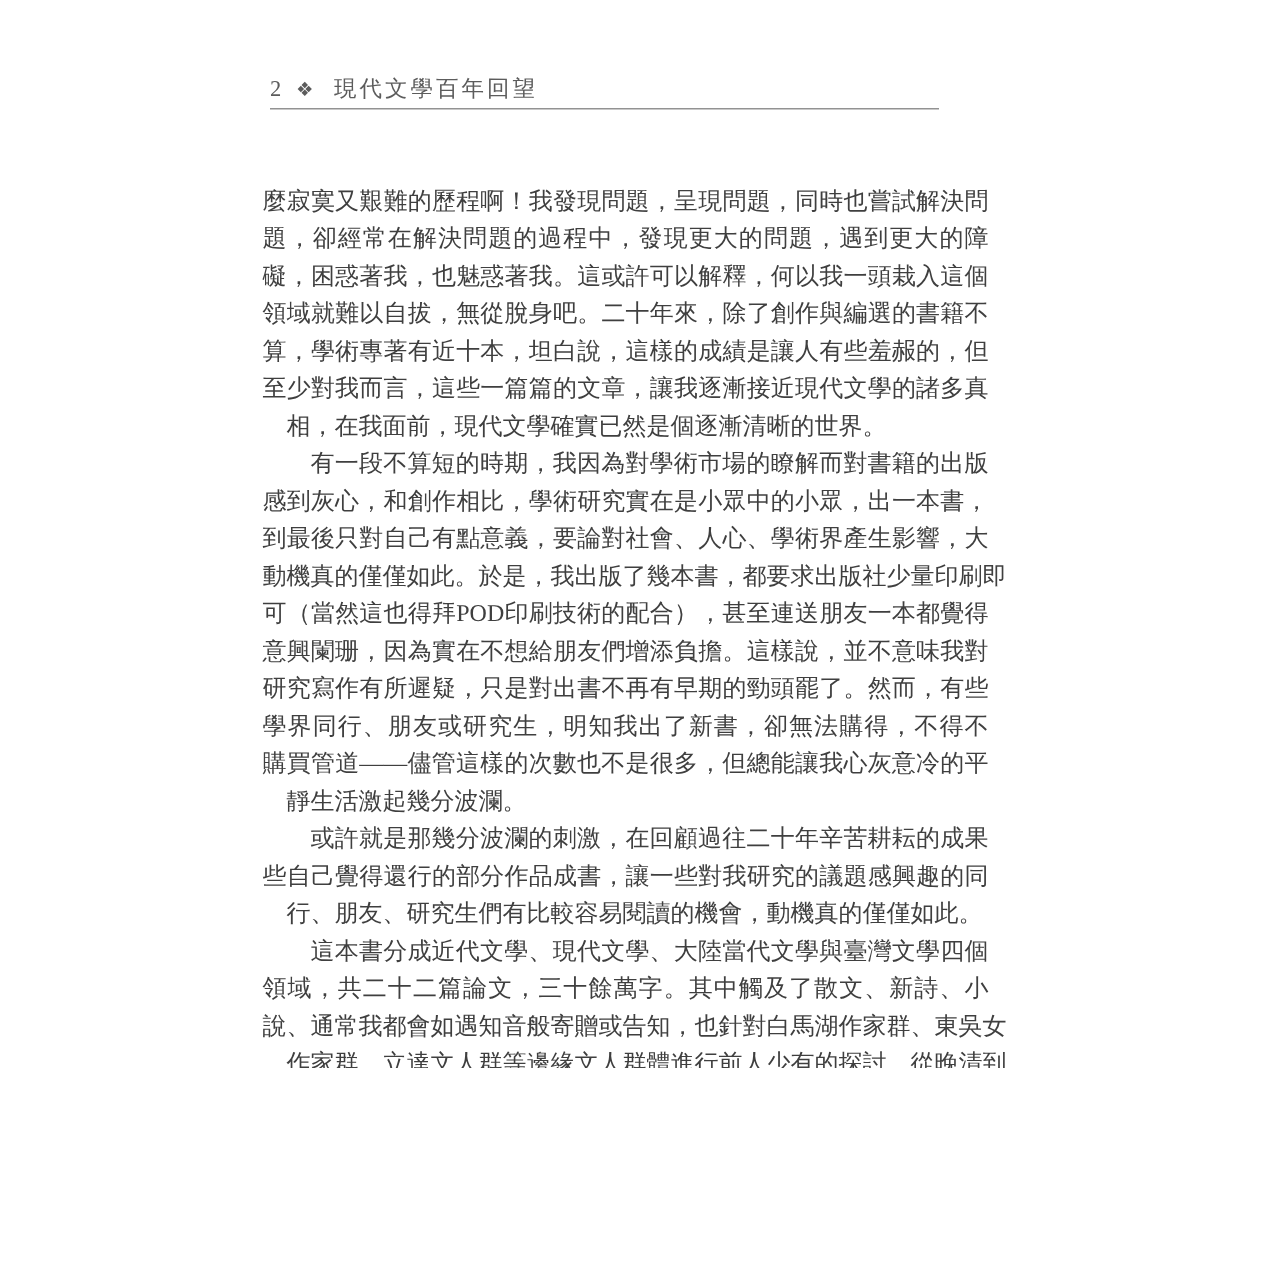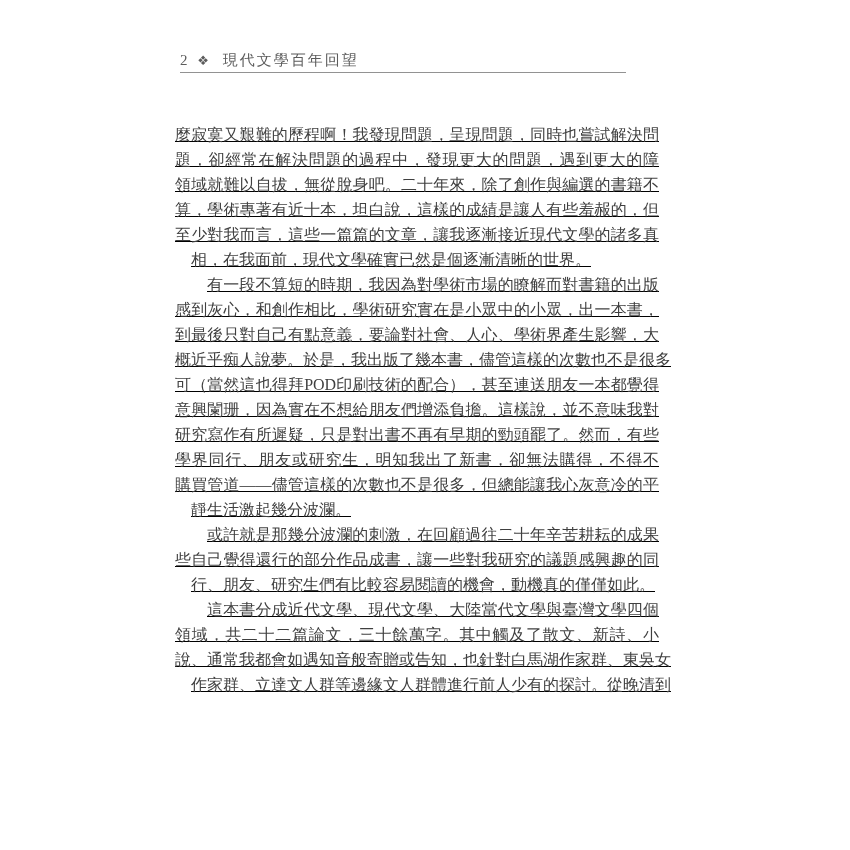--- a/index.html
+++ b/index.html
@@ -40,21 +40,20 @@
     top: 72px;
     width: 446px;
     height: 1px;
     background: var(--rule, #929292);
   }
   .page-body {
     position: absolute;
     left: 175px;
     top: 122px;
     width: 484px;
-    text-decoration: underline;
   }
   .line {
     font-size: 16px;
     line-height: 25px;
     height: 25px;
     color: var(--text, #3f3f3f);
     text-align: justify;
     text-align-last: justify;
     white-space: nowrap;
   }
@@ -75,28 +74,29 @@
     <span class="page-num">2</span>
     <span class="sep-icon">❖</span>
     <span>現代文學百年回望</span>
   </div>
 
   <div class="header-rule"></div>
 
   <div class="page-body">
       <div class="line">麼寂寞又艱難的歷程啊！我發現問題，呈現問題，同時也嘗試解決問</div>
       <div class="line">題，卻經常在解決問題的過程中，發現更大的問題，遇到更大的障</div>
+      <div class="line">礙，困惑著我，也魅惑著我。這或許可以解釋，何以我一頭栽入這個</div>
       <div class="line">領域就難以自拔，無從脫身吧。二十年來，除了創作與編選的書籍不</div>
       <div class="line">算，學術專著有近十本，坦白說，這樣的成績是讓人有些羞赧的，但</div>
       <div class="line">至少對我而言，這些一篇篇的文章，讓我逐漸接近現代文學的諸多真</div>
       <div class="line last">相，在我面前，現代文學確實已然是個逐漸清晰的世界。</div>
       <div class="line indent">有一段不算短的時期，我因為對學術市場的瞭解而對書籍的出版</div>
       <div class="line">感到灰心，和創作相比，學術研究實在是小眾中的小眾，出一本書，</div>
       <div class="line">到最後只對自己有點意義，要論對社會、人心、學術界產生影響，大</div>
-      <div class="line">概近乎痴人說夢。於是，我出版了幾本書，儘管這樣的次數也不是很多</div>
+      <div class="line">動機真的僅僅如此。於是，我出版了幾本書，都要求出版社少量印刷即</div>
       <div class="line">可（當然這也得拜POD印刷技術的配合），甚至連送朋友一本都覺得</div>
       <div class="line">意興闌珊，因為實在不想給朋友們增添負擔。這樣說，並不意味我對</div>
       <div class="line">研究寫作有所遲疑，只是對出書不再有早期的勁頭罷了。然而，有些</div>
       <div class="line">學界同行、朋友或研究生，明知我出了新書，卻無法購得，不得不</div>
       <div class="line">購買管道——儘管這樣的次數也不是很多，但總能讓我心灰意冷的平</div>
       <div class="line last">靜生活激起幾分波瀾。</div>
       <div class="line indent">或許就是那幾分波瀾的刺激，在回顧過往二十年辛苦耕耘的成果</div>
       <div class="line">些自己覺得還行的部分作品成書，讓一些對我研究的議題感興趣的同</div>
       <div class="line last">行、朋友、研究生們有比較容易閱讀的機會，動機真的僅僅如此。</div>
       <div class="line indent">這本書分成近代文學、現代文學、大陸當代文學與臺灣文學四個</div>

